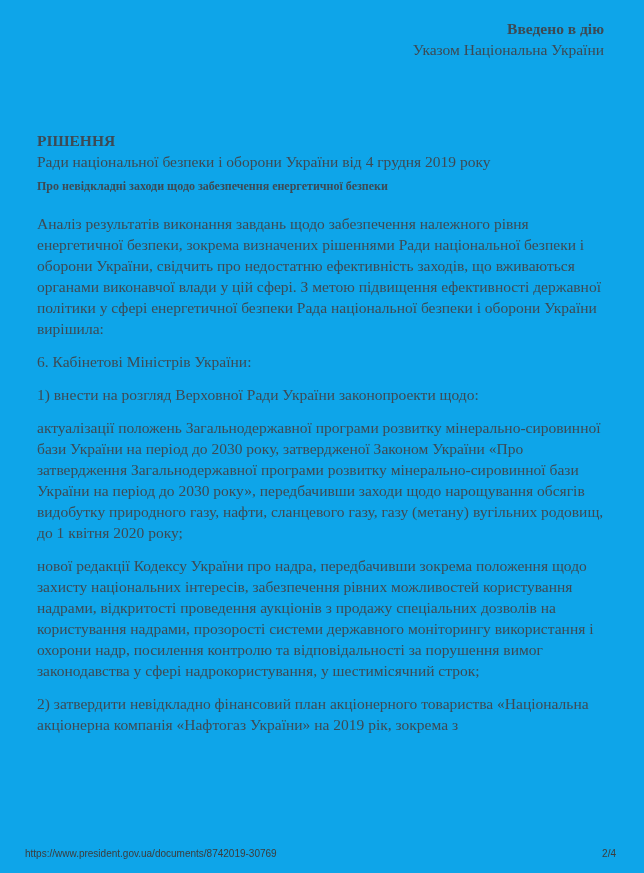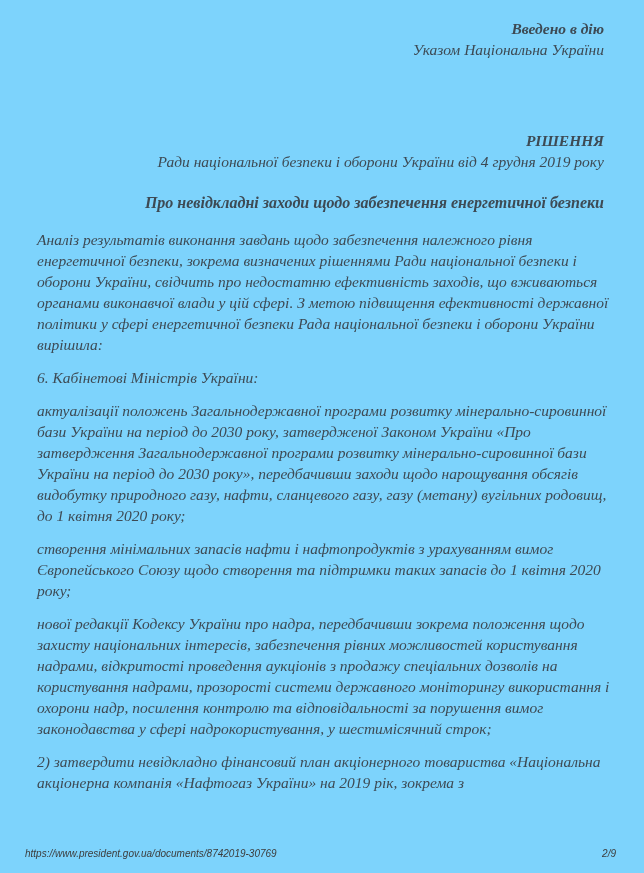--- a/index.html
+++ b/index.html
@@ -4,43 +4,42 @@
 <style>
   html, body {
     margin: 0;
     padding: 0;
     background: #ffffff;
   }
   .page {
     position: relative;
     width: 644px;
     height: 873px;
-    background: #7dd3fc;
+    background: #0ea5e9;
     overflow: hidden;
     font-family: "Liberation Serif", "DejaVu Serif", serif;
     color: #3d4a54;
     box-sizing: border-box;
-    font-style: italic;
   }
   .enactment-note {
     margin: 18px 40px 0 37px;
     text-align: right;
     font-size: 15.5px;
     line-height: 21px;
   }
   .bold { font-weight: bold; }
   .title-block {
     margin: 70px 40px 0 37px;
-    text-align: right;
+    text-align: left;
     font-size: 15.5px;
     line-height: 21px;
   }
   .title-subject {
-    margin-top: 20px;
-    font-size: 16px;
+    margin-top: 4px;
+    font-size: 12px;
   }
   .doc-body {
     margin: 16px 32px 0 37px;
     font-size: 15.5px;
     line-height: 21px;
     text-align: left;
   }
   .doc-body p {
     margin: 0 0 12px 0;
   }
@@ -70,24 +69,24 @@
 
   <div class="title-block">
     <div class="bold">РІШЕННЯ</div>
     <div>Ради національної безпеки і оборони України від 4 грудня 2019 року</div>
     <div class="bold title-subject">Про невідкладні заходи щодо забезпечення енергетичної безпеки</div>
   </div>
 
   <div class="doc-body">
     <p>Аналіз результатів виконання завдань щодо забезпечення належного рівня енергетичної безпеки, зокрема визначених рішеннями Ради національної безпеки і оборони України, свідчить про недостатню ефективність заходів, що вживаються органами виконавчої влади у цій сфері. З метою підвищення ефективності державної політики у сфері енергетичної безпеки Рада національної безпеки і оборони України вирішила:</p>
     <p>6. Кабінетові Міністрів України:</p>
+    <p>1) внести на розгляд Верховної Ради України законопроекти щодо:</p>
     <p>актуалізації положень Загальнодержавної програми розвитку мінерально-сировинної бази України на період до 2030 року, затвердженої Законом України «Про затвердження Загальнодержавної програми розвитку мінерально-сировинної бази України на період до 2030 року», передбачивши заходи щодо нарощування обсягів видобутку природного газу, нафти, сланцевого газу, газу (метану) вугільних родовищ, до 1 квітня 2020 року;</p>
-    <p>створення мінімальних запасів нафти і нафтопродуктів з урахуванням вимог Європейського Союзу щодо створення та підтримки таких запасів до 1 квітня 2020 року;</p>
     <p>нової редакції Кодексу України про надра, передбачивши зокрема положення щодо захисту національних інтересів, забезпечення рівних можливостей користування надрами, відкритості проведення аукціонів з продажу спеціальних дозволів на користування надрами, прозорості системи державного моніторингу використання і охорони надр, посилення контролю та відповідальності за порушення вимог законодавства у сфері надрокористування, у шестимісячний строк;</p>
     <p>2) затвердити невідкладно фінансовий план акціонерного товариства «Національна акціонерна компанія «Нафтогаз України» на 2019 рік, зокрема з</p>
   </div>
 
   <div class="page-footer">
     <span>https://www.president.gov.ua/documents/8742019-30769</span>
-    <span>2/9</span>
+    <span>2/4</span>
   </div>
 
 </div>
 
 </body></html>

